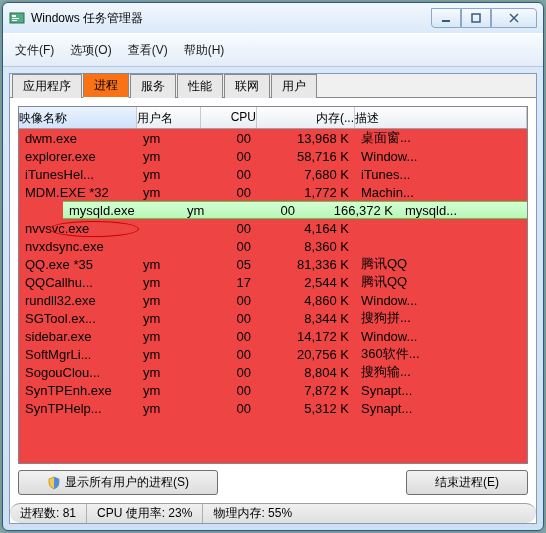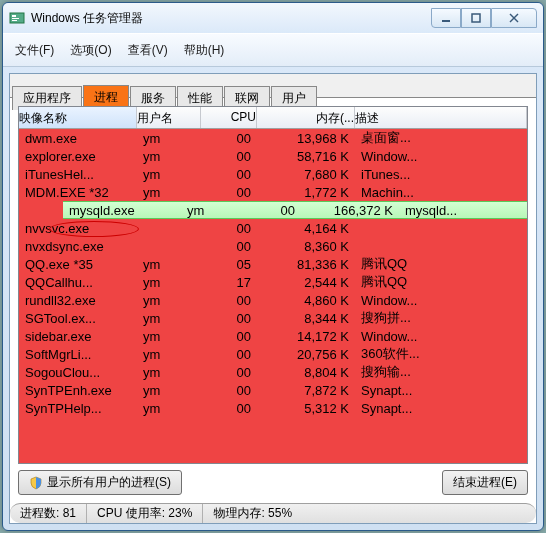--- a/index.html
+++ b/index.html
@@ -40,21 +40,21 @@
 
 .clientarea {
   flex: 1; margin: 6px; border: 1px solid #7f9db9;
   background: #fff; display: flex; flex-direction: column;
 }
 
 .tabbar { display: flex; align-items: flex-end; height: 24px; padding: 2px 2px 0 2px; background: #f0f0f0; border-bottom: 1px solid #888; }
 .tab {
   padding: 3px 10px; font-size: 12px; border: 1px solid #888;
   border-bottom: none; margin-right: 1px; background: #e8e8e8;
-  cursor: pointer; position: relative; top: 13px;
+  cursor: pointer; position: relative; top: 1px;
 }
 .tab.active { background: #f97316; border-bottom: 1px solid #fff; }
 
 .tabcontent { flex: 1; background: #fff; padding: 8px; display: flex; flex-direction: column; gap: 6px; }
 
 .tablewrap {
   flex: 1; border: 1px solid #828790;
   background: #7df67d; overflow: hidden; position: relative;
   display: flex; flex-direction: column;
 }
@@ -77,21 +77,21 @@
 .c3 { width: 98px; text-align: right; }
 .c4 { flex: 1; }
 .ellipse { position: absolute; left: 30px; top: 114px; width: 90px; height: 16px; border: 1px solid #c00; border-radius: 50%; pointer-events: none; }
 
 .tbody::-webkit-scrollbar { width: 17px; }
 .tbody::-webkit-scrollbar-track { background: #e6ffe6; }
 .tbody::-webkit-scrollbar-thumb { background: #b8e8b8; border: 1px solid #80c080; }
 
 .btnrow { display: flex; justify-content: space-between; }
 .btn {
-  padding: 3px 10px; font-size: 12px;
+  padding: 3px 28px; font-size: 12px;
   border: 1px solid #707070; border-radius: 3px;
   background: linear-gradient(to bottom, #f2f2f2, #dcdcdc);
   cursor: pointer; display: inline-flex; align-items: center; gap: 4px;
 }
 .shield { width: 14px; height: 14px; display: inline-block; }
 
 .statusbar {
   height: 20px; border-top: 1px solid #a0a0a0;
   background: linear-gradient(to bottom, #f0f0f0, #e0e0e0);
   display: flex; align-items: center; font-size: 12px; border-radius: 11px;

